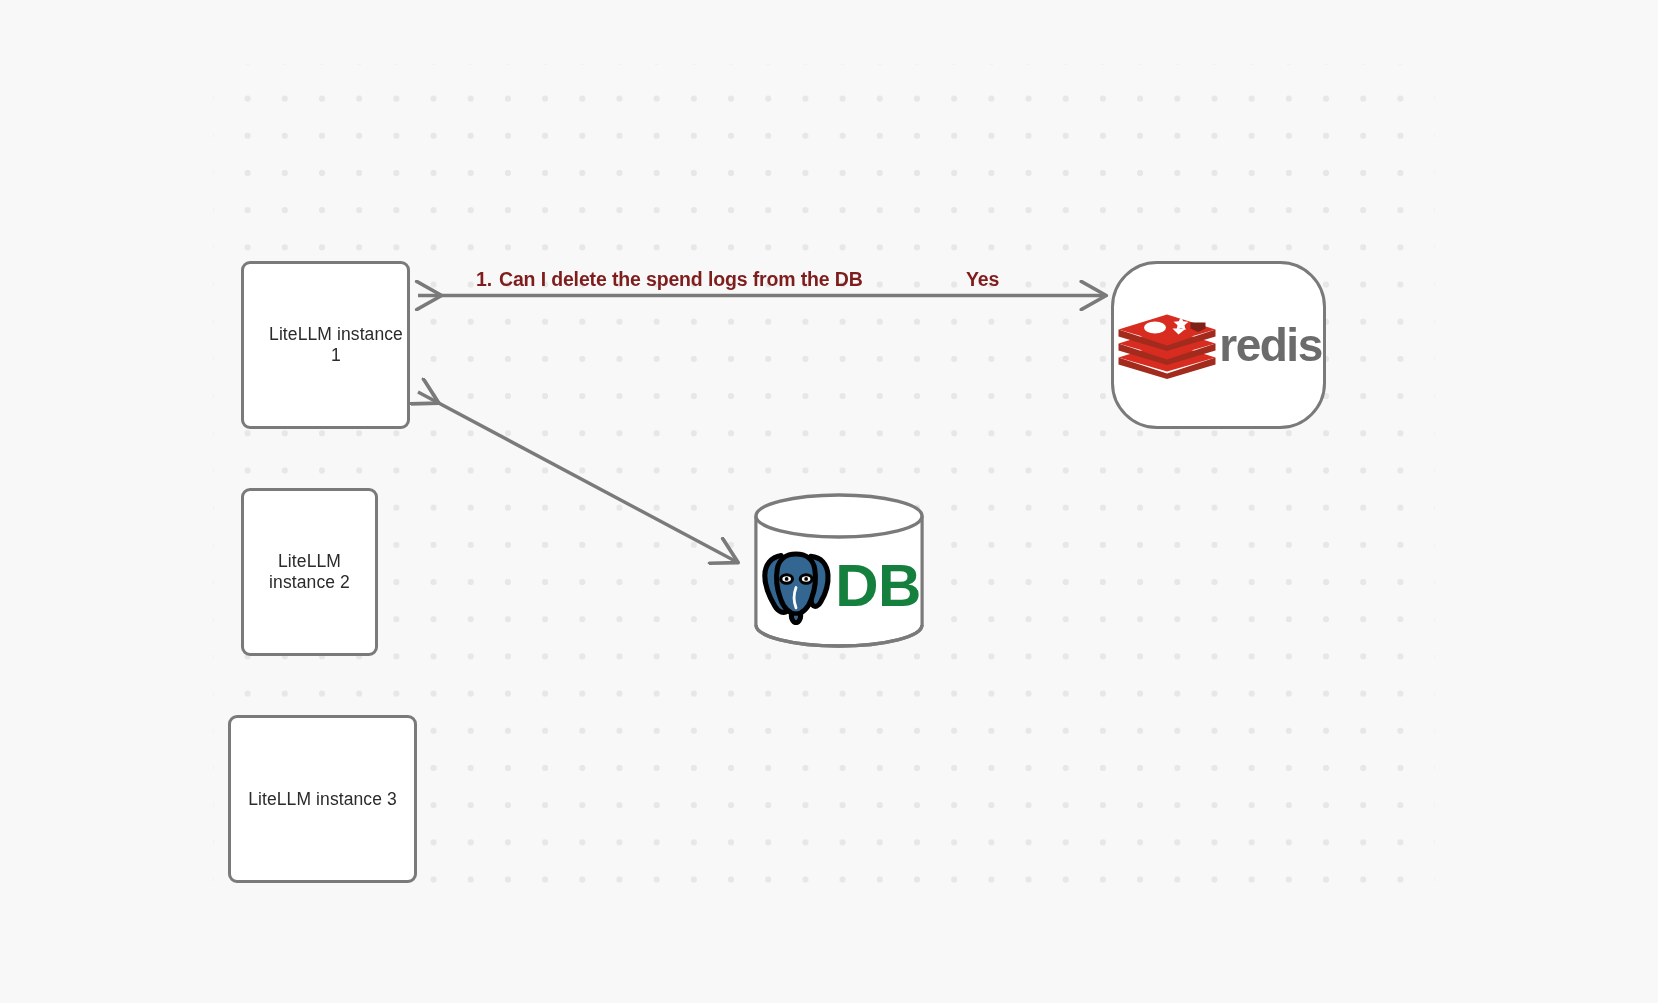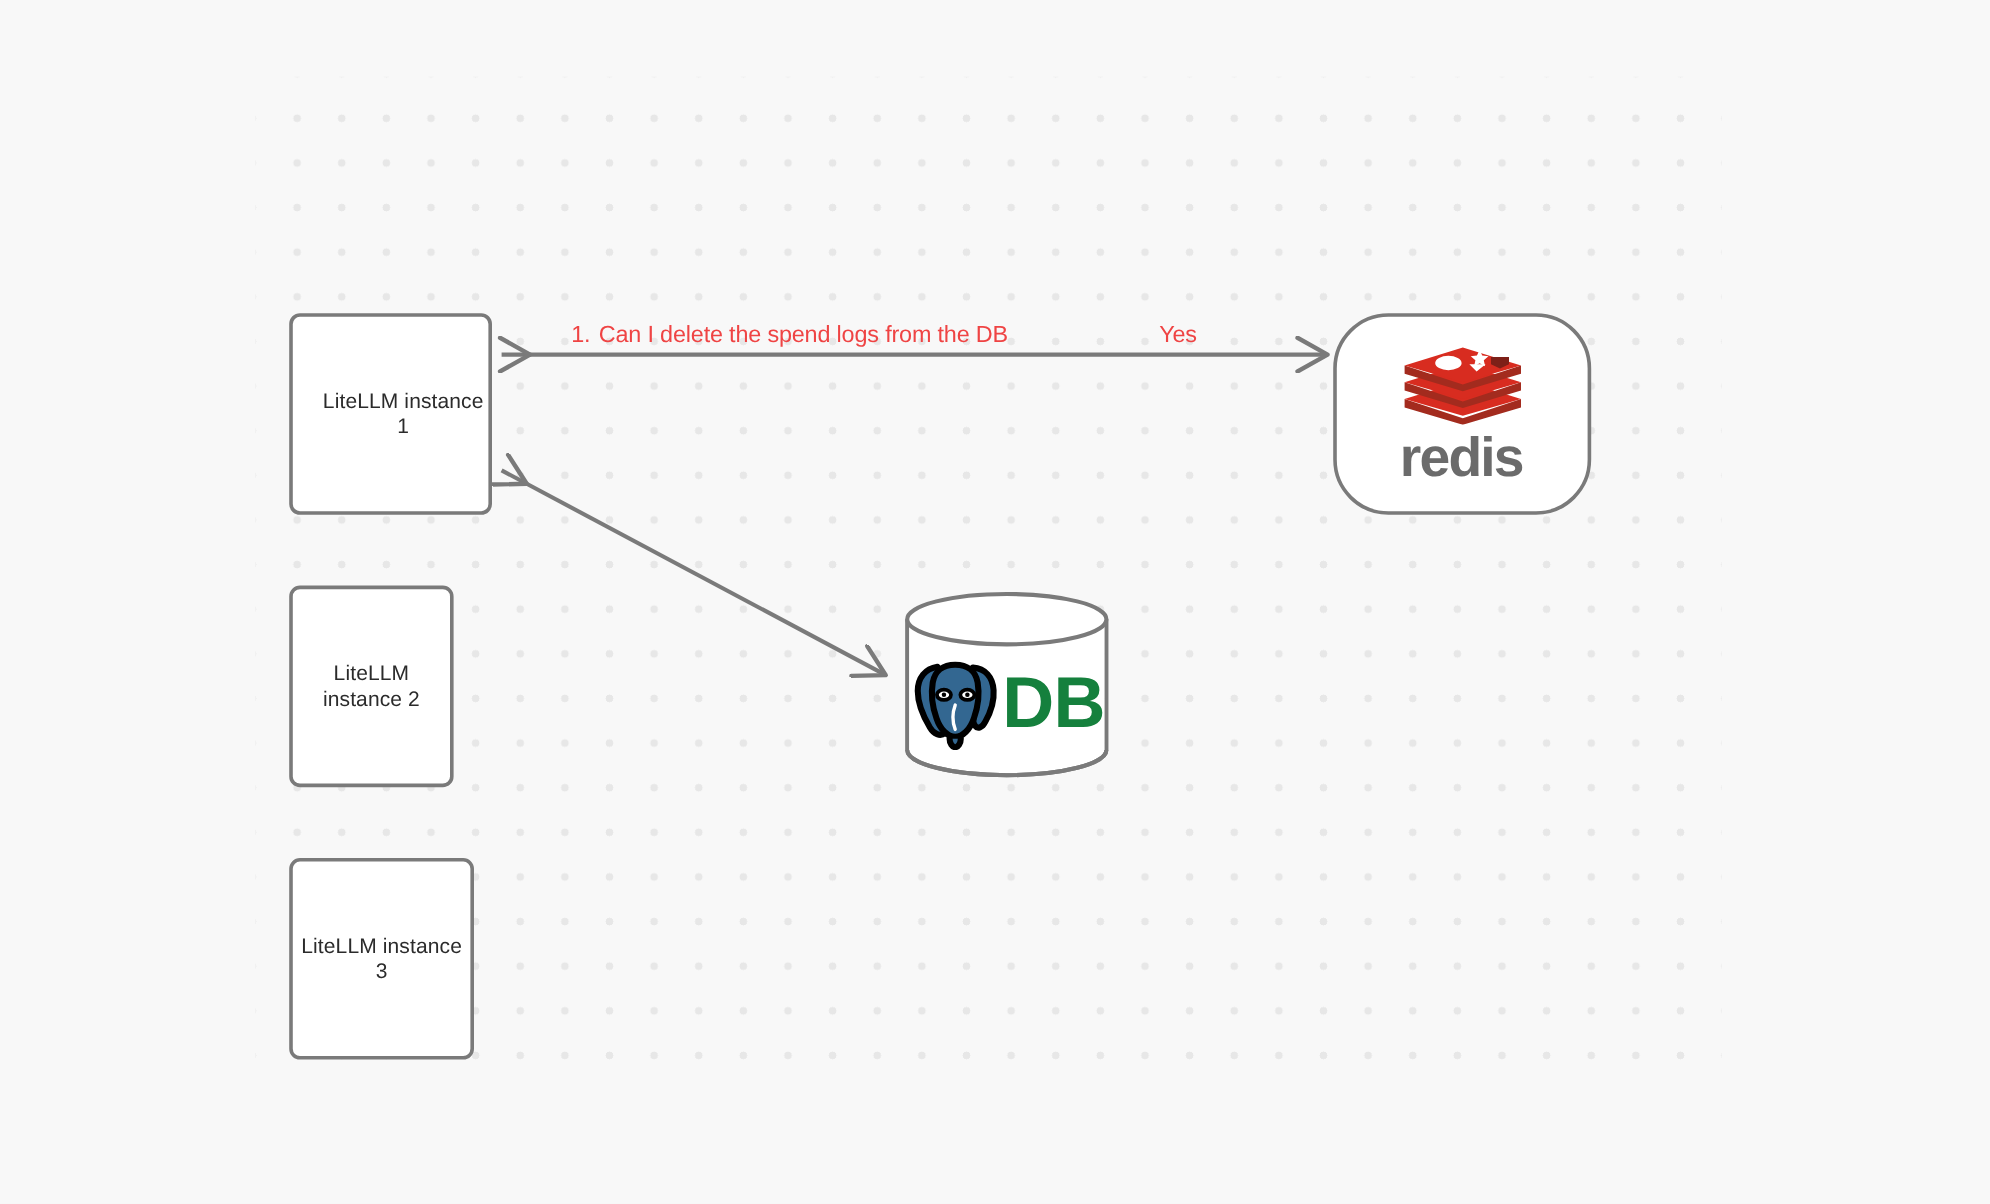--- a/index.html
+++ b/index.html
@@ -57,40 +57,41 @@
     font-size: 17.5px;
     color: #2b2b2b;
     font-weight: 400;
     letter-spacing: 0.1px;
     line-height: 1.2;
     text-align: center;
   }
 
   #node-litellm-1 { left: 241px; top: 261px; width: 169px; height: 168px; padding-left: 21px; }
   #node-litellm-2 { left: 241px; top: 488px; width: 137px; height: 168px; }
-  #node-litellm-3 { left: 241px; top: 715px; width: 154px; height: 168px; }
+  #node-litellm-3 { left: 228px; top: 715px; width: 189px; height: 168px; }
 
   
   #node-redis {
     position: absolute;
     left: 1111px;
     top: 261px;
     width: 215px;
     height: 168px;
     background: #ffffff;
     border: 3.5px solid #7a7a7a;
     border-radius: 46px;
     display: flex;
     flex-direction: column;
     align-items: center;
     justify-content: center;
   }
   #node-redis .redis-logo {
     display: flex;
-    flex-direction: column;
+    flex-direction: row;
+    align-items: center;
     transform: translateY(-2px);
   }
   #node-redis .redis-wordmark {
     font-size: 46px;
     font-weight: 700;
     color: #6b6b6b;
     letter-spacing: -1.5px;
     line-height: 1;
     margin-top: 4px;
     font-family: "Liberation Sans", sans-serif;
@@ -121,22 +122,22 @@
     color: #15803d;
     letter-spacing: -0.5px;
     line-height: 1;
     font-family: "Liberation Sans", sans-serif;
   }
 
   
   .edge-label {
     position: absolute;
     font-size: 19.5px;
-    font-weight: 400;
-    color: #ef4444;
+    font-weight: 700;
+    color: #7f1d1d;
     white-space: nowrap;
     letter-spacing: -0.15px;
     line-height: 1.2;
     text-align: center;
   }
   #label-step-1 { left: 476px; top: 268px; }
   #label-step-1 .step-num { margin-right: 7px; }
   #label-yes { left: 966px; top: 268px; }
   #label-step-2 { left: 551px; top: 435px; }
   #label-step-2 .step-num { margin-right: 7px; }

